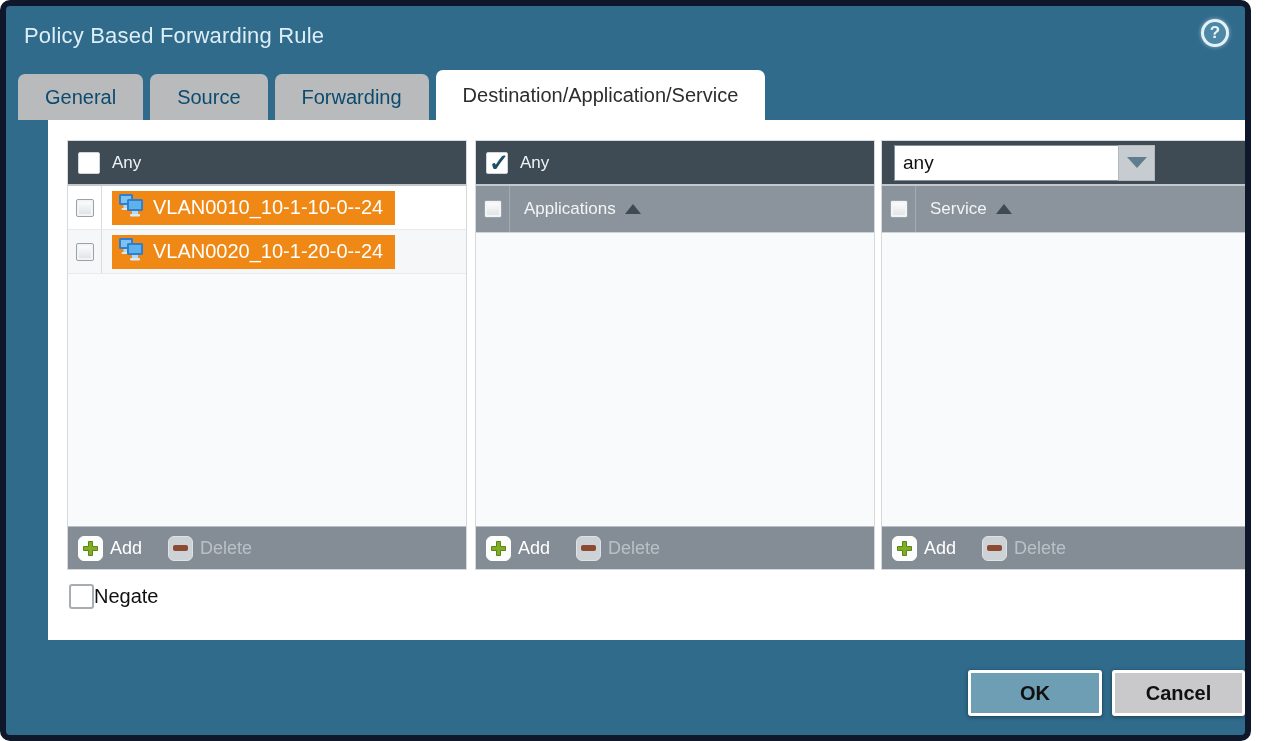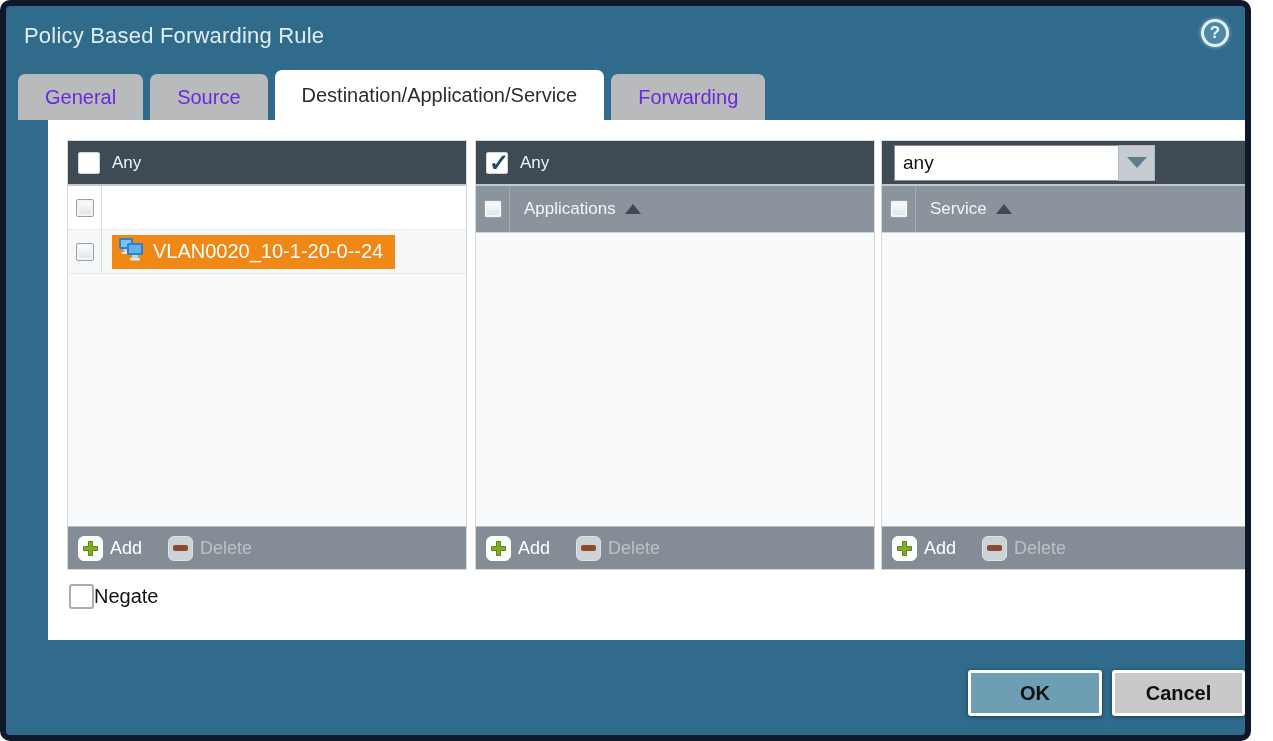--- a/index.html
+++ b/index.html
@@ -13,21 +13,21 @@
   
   .title { position:absolute; left:18px; top:17px; font-size:22px; color:#ddeef6; letter-spacing:.2px; }
   .help { position:absolute; right:16px; top:13px; width:28px; height:28px; border-radius:50%;
           border:3px solid #e4f1f8; background:#4d89a6; display:flex; align-items:center; justify-content:center;
           box-shadow:0 0 4px rgba(255,255,255,.5); cursor:pointer; }
   .help::after { content:"?"; color:#eaf5fb; font-size:17px; font-weight:bold; }
 
   
   .tabrow { position:absolute; left:12px; top:64px; height:50px; display:flex; align-items:flex-end; gap:7px; }
   .tab { height:46px; display:flex; align-items:center; justify-content:center;
-         background:#b9babc; color:#6d28d9; font-size:20px; padding:0 27px;
+         background:#b9babc; color:#0c4a6e; font-size:20px; padding:0 27px;
          border-radius:7px 7px 0 0; cursor:pointer; }
   .tab.active { height:50px; background:#ffffff; color:#2d2d2d; }
 
   
   .content { position:absolute; left:8px; top:114px; width:1249px; height:520px; background:#ffffff;margin-left:34px; }
 
   .col { position:absolute; top:20px; width:400px; height:430px; display:flex; flex-direction:column;
          border:1px solid #d5d9dc; background:#f9fafb; }
   .col1 { left:19px; } .col2 { left:427px; } .col3 { left:833px; }
 
@@ -94,54 +94,69 @@
 <body>
 
 <div class="dialog">
 
   <div class="title">Policy Based Forwarding Rule</div>
   <div class="help"></div>
 
   <div class="tabrow">
     <div class="tab">General</div>
     <div class="tab">Source</div>
+    <div class="tab">Forwarding</div>
     <div class="tab active">Destination/Application/Service</div>
-    <div class="tab">Forwarding</div>
   </div>
 
   <div class="content">
 
     <div class="col col1">
       <div class="col-topbar">
         <div class="cb-any"></div>
         <span class="any-label">Any</span>
       </div>
       <div class="col-body">
-        <div class="row">
-          <div class="gutter">
-            <div class="cb-small"></div>
-          </div>
-        </div>
         <div class="row">
           <div class="gutter">
             <div class="cb-small"></div>
           </div>
           <div class="pill">
             <span>
               <svg width="27" height="24" viewBox="0 0 27 24">
                 <rect x="1" y="1" width="14" height="11" rx="1.5" fill="#2f7fd0"></rect>
                 <rect x="3" y="3" width="10" height="7" fill="#7ec3f0"></rect>
                 <rect x="5.5" y="12" width="5" height="3" fill="#b9d8ee"></rect>
                 <rect x="3.5" y="15" width="9" height="2" rx="1" fill="#d7e9f6"></rect>
                 <rect x="9" y="6" width="16" height="12" rx="1.5" fill="#2f7fd0"></rect>
                 <rect x="11" y="8" width="12" height="8" fill="#5db2ec"></rect>
                 <rect x="14" y="18" width="6" height="3" fill="#b9d8ee"></rect>
                 <rect x="12" y="21" width="10" height="2.5" rx="1" fill="#d7e9f6"></rect>
               </svg>
             </span>
+            <span>VLAN0010_10-1-10-0--24</span>
+          </div>
+        </div>
+        <div class="row">
+          <div class="gutter">
+            <div class="cb-small"></div>
+          </div>
+          <div class="pill">
+            <span>
+              <svg width="27" height="24" viewBox="0 0 27 24">
+                <rect x="1" y="1" width="14" height="11" rx="1.5" fill="#2f7fd0"></rect>
+                <rect x="3" y="3" width="10" height="7" fill="#7ec3f0"></rect>
+                <rect x="5.5" y="12" width="5" height="3" fill="#b9d8ee"></rect>
+                <rect x="3.5" y="15" width="9" height="2" rx="1" fill="#d7e9f6"></rect>
+                <rect x="9" y="6" width="16" height="12" rx="1.5" fill="#2f7fd0"></rect>
+                <rect x="11" y="8" width="12" height="8" fill="#5db2ec"></rect>
+                <rect x="14" y="18" width="6" height="3" fill="#b9d8ee"></rect>
+                <rect x="12" y="21" width="10" height="2.5" rx="1" fill="#d7e9f6"></rect>
+              </svg>
+            </span>
             <span>VLAN0020_10-1-20-0--24</span>
           </div>
         </div>
       </div>
       <div class="col-footer">
         <div class="btn-mini">
           <span class="mini-icon add-ic">
             <svg width="17" height="17" viewBox="0 0 17 17">
               <path d="M6.5 1.5 h4 v5 h5 v4 h-5 v5 h-4 v-5 h-5 v-4 h5 z" fill="#7fae25" stroke="#5d831a" stroke-width="1"></path>
             </svg>

